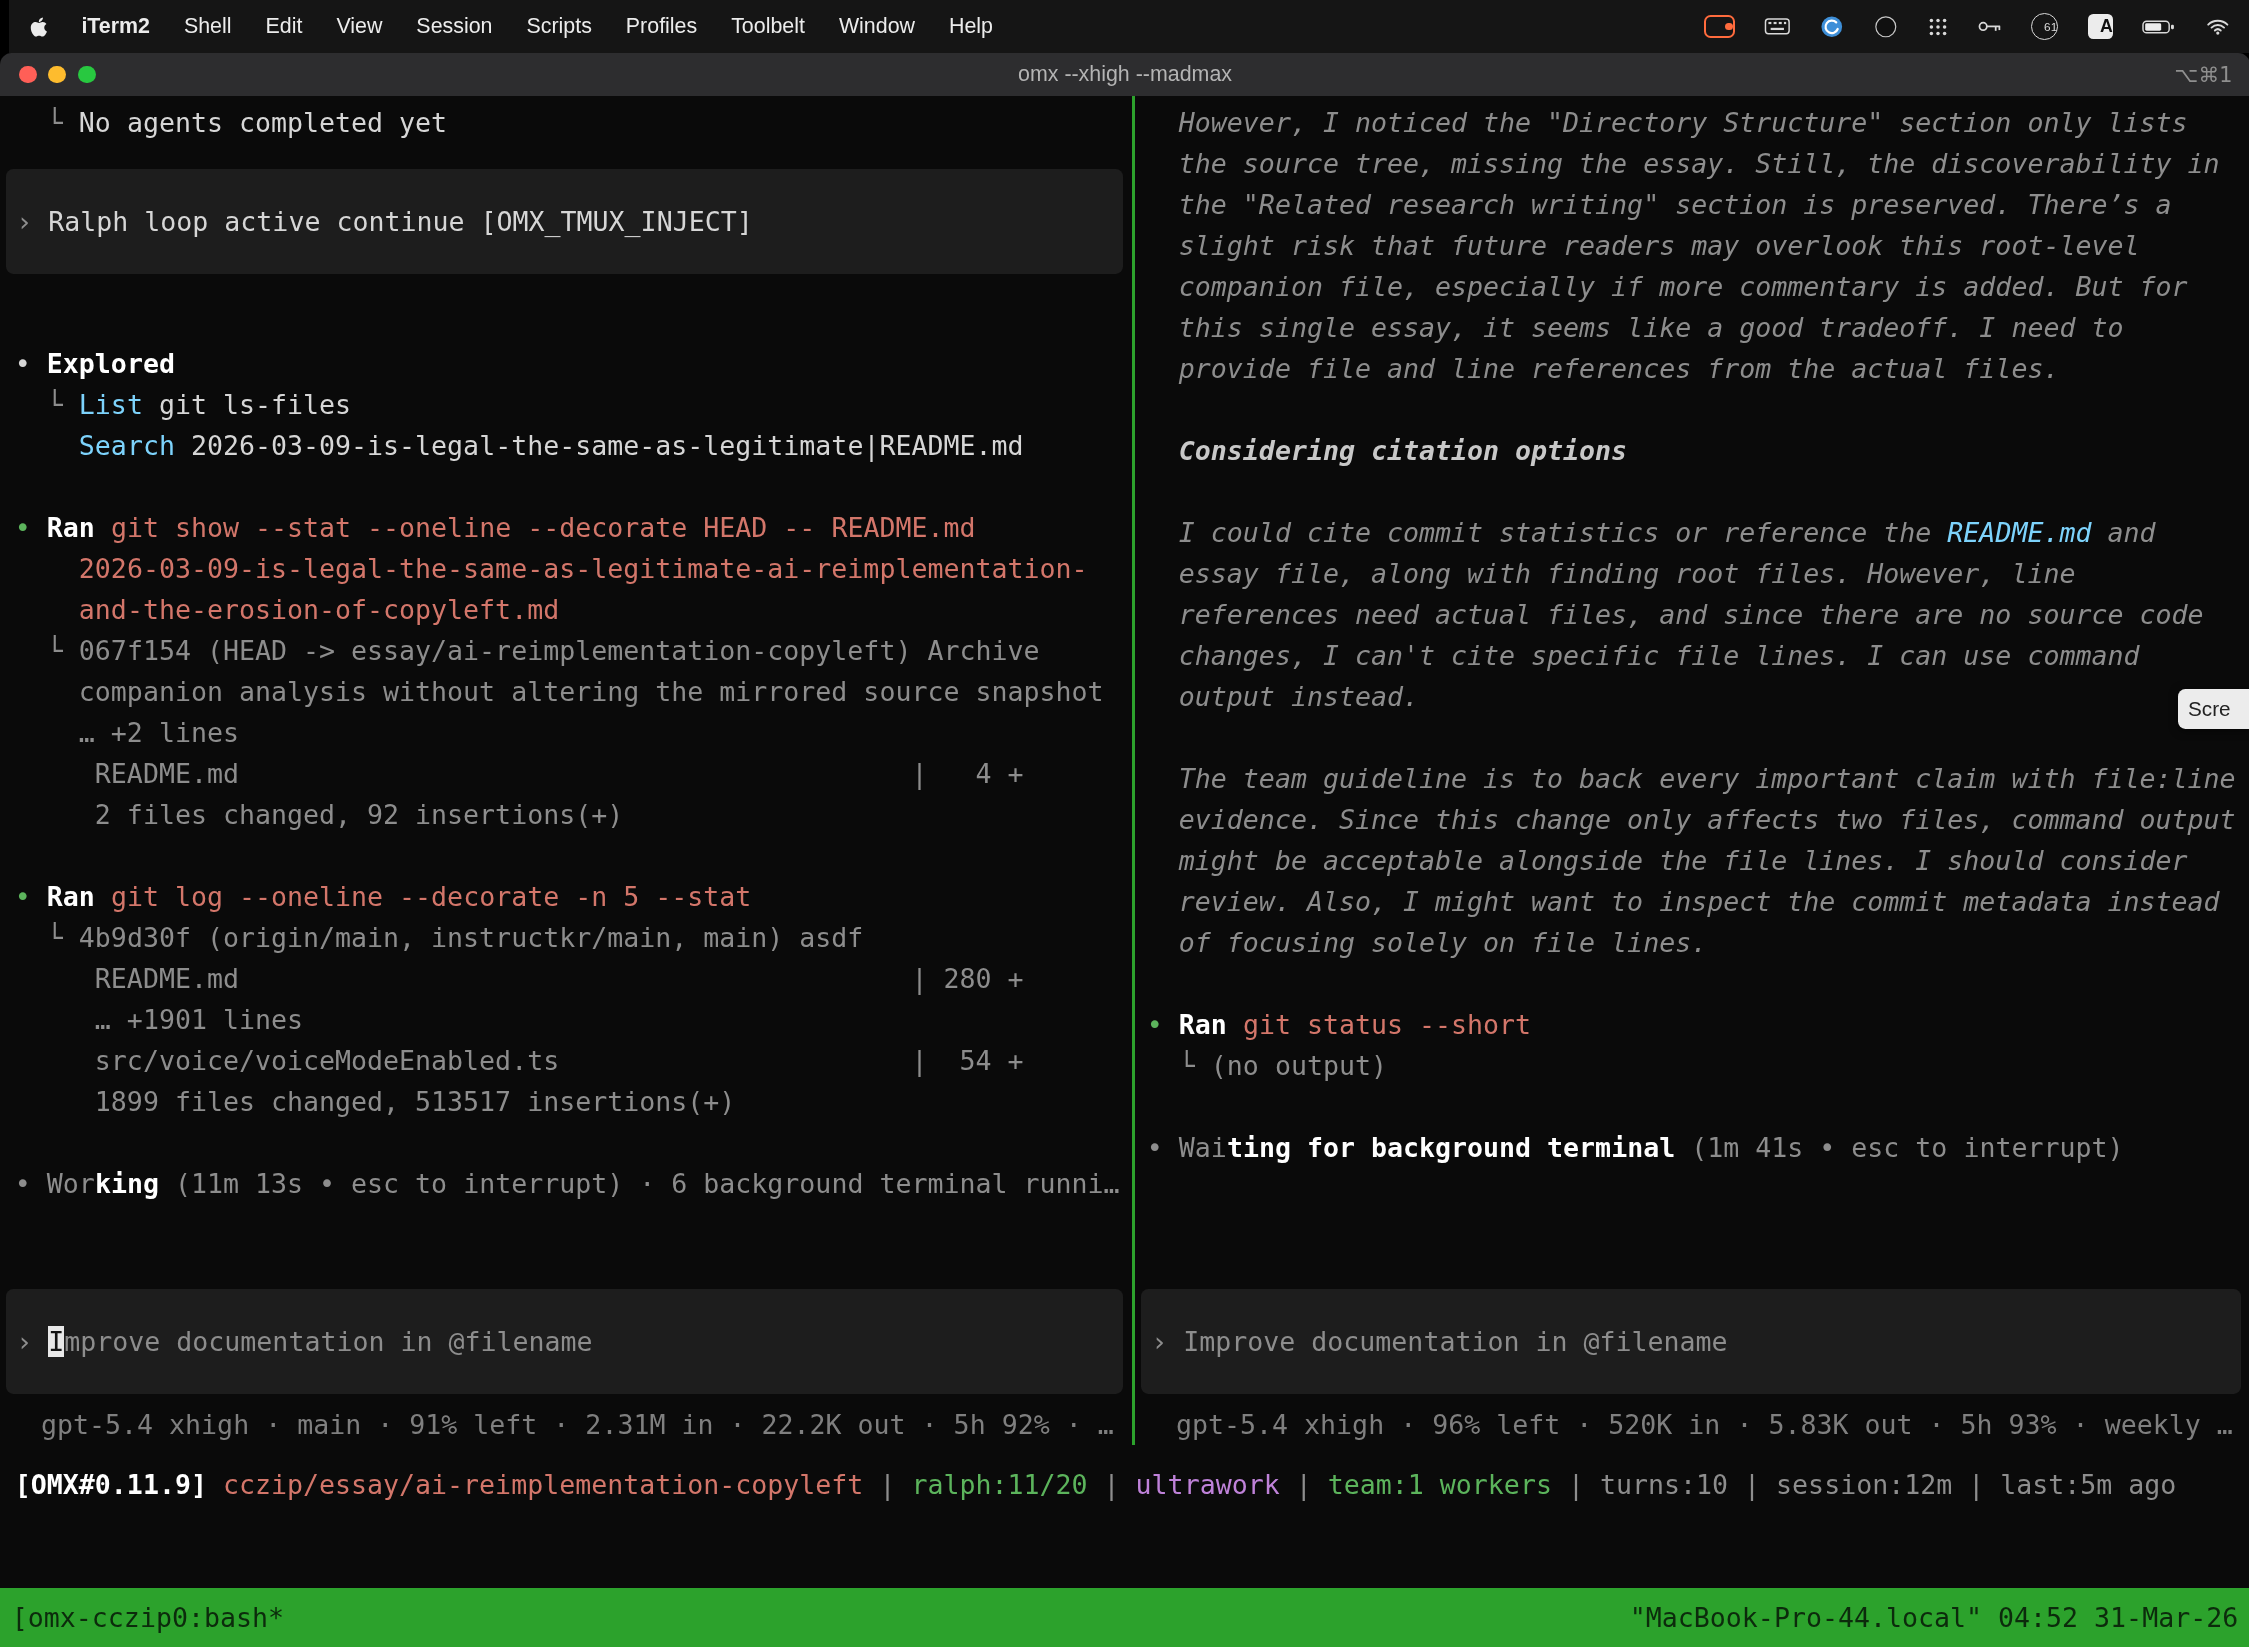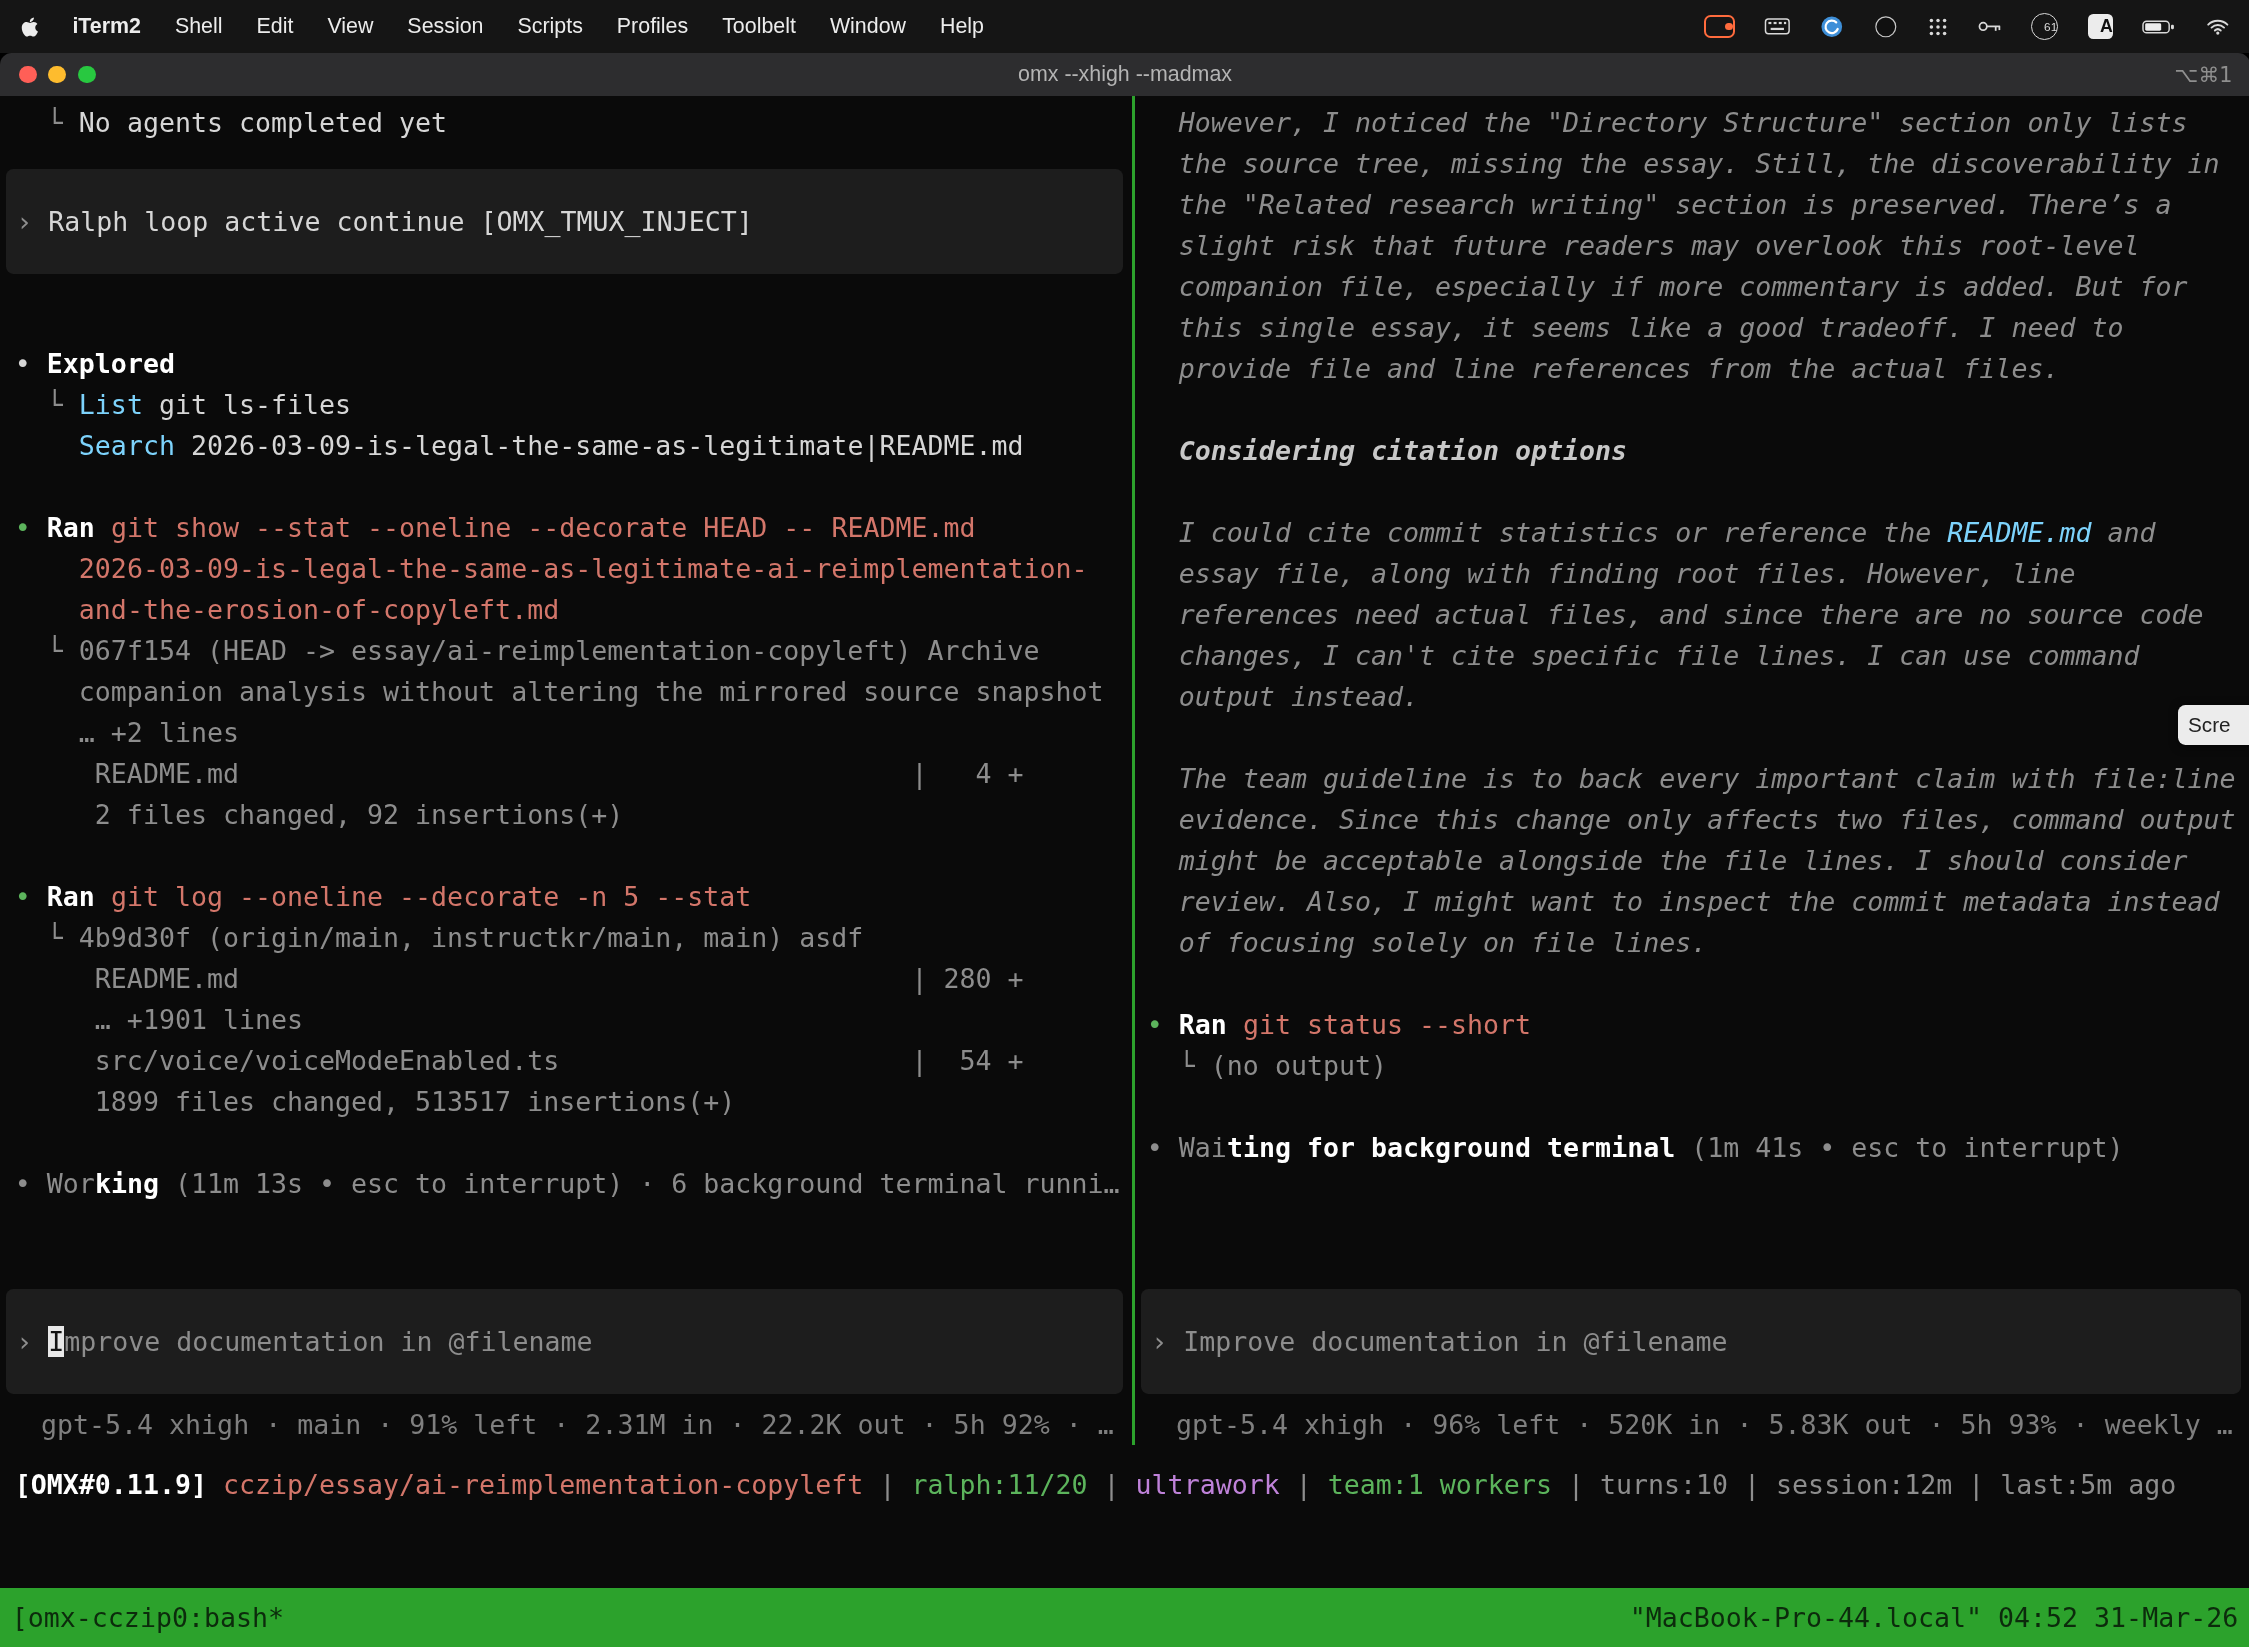--- a/index.html
+++ b/index.html
@@ -1,20 +1,20 @@
 <!DOCTYPE html>
 <html lang="en" style="font-size:11.8px"><head>
 <meta charset="utf-8">
 <style>
   html,body{margin:0;padding:0;width:2250px;height:1648px;background:#000;overflow:hidden;}
   body{font-family:"DejaVu Sans Mono",monospace;position:relative;}
 
   
   .menubar{height:53px;background:#151515;display:flex;align-items:center;padding:0 20.7px;
-    color:#ececec;font-family:"Liberation Sans",sans-serif;font-size:21.4px;}
+    color:#ececec;font-family:"Liberation Sans",sans-serif;font-size:21.4px;margin-left:9px;}
   .mb-left{display:flex;align-items:center;gap:34px;}
   .apple{width:17.7px;height:22px;display:inline-block;}
   .app-name{font-weight:700;}
   .mb-item{cursor:default;}
   .mb-right{margin-left:auto;display:flex;align-items:center;gap:29.5px;}
   .mb-ic{display:inline-flex;align-items:center;justify-content:flex-end;}
   .rec{width:26.6px;height:19px;border:2.2px solid #ff6b3d;border-radius:6.6px;}
   .rec-dot{width:7.4px;height:7.4px;border-radius:50%;background:#ff6b3d;}
   .gauge{width:25px;height:25px;border:1.5px solid #d9d9d9;border-radius:50%;color:#d9d9d9;
     font-size:11.8px;font-family:"Liberation Sans",sans-serif;}
@@ -58,21 +58,21 @@
   .seg.green{color:#5cb45c}
   .seg.magenta{color:#bf82d9}
   .seg.i{font-style:italic}
   .seg.hdr{color:#c8c8c8;font-weight:700;font-style:italic}
 
   .omx-row{padding:19px 0 0 14.8px;}
 
   .tmux-bar{margin-top:auto;height:59px;background:#2ca22c;color:#0c2b0c;display:flex;
     align-items:center;justify-content:space-between;font-size:26.6px;padding:0 11.8px;white-space:pre;}
 
-  .overlay-popover{position:absolute;right:0;top:705px;width:62px;height:40px;background:#ececec;
+  .overlay-popover{position:absolute;right:0;top:689px;width:62px;height:40px;background:#ececec;
     color:#222;border-radius:7.4px 0 0 7.4px;font-family:"Liberation Sans",sans-serif;font-size:20.7px;
     display:flex;align-items:center;padding-left:10.3px;box-shadow:0 1.5px 8.9px rgba(0,0,0,.55);z-index:5;}
 </style>
 </head>
 <body>
 
 <div class="menubar">
   <div class="mb-left">
     <span class="mb-ic">
       <svg class="apple" viewBox="0 0 384 512">

